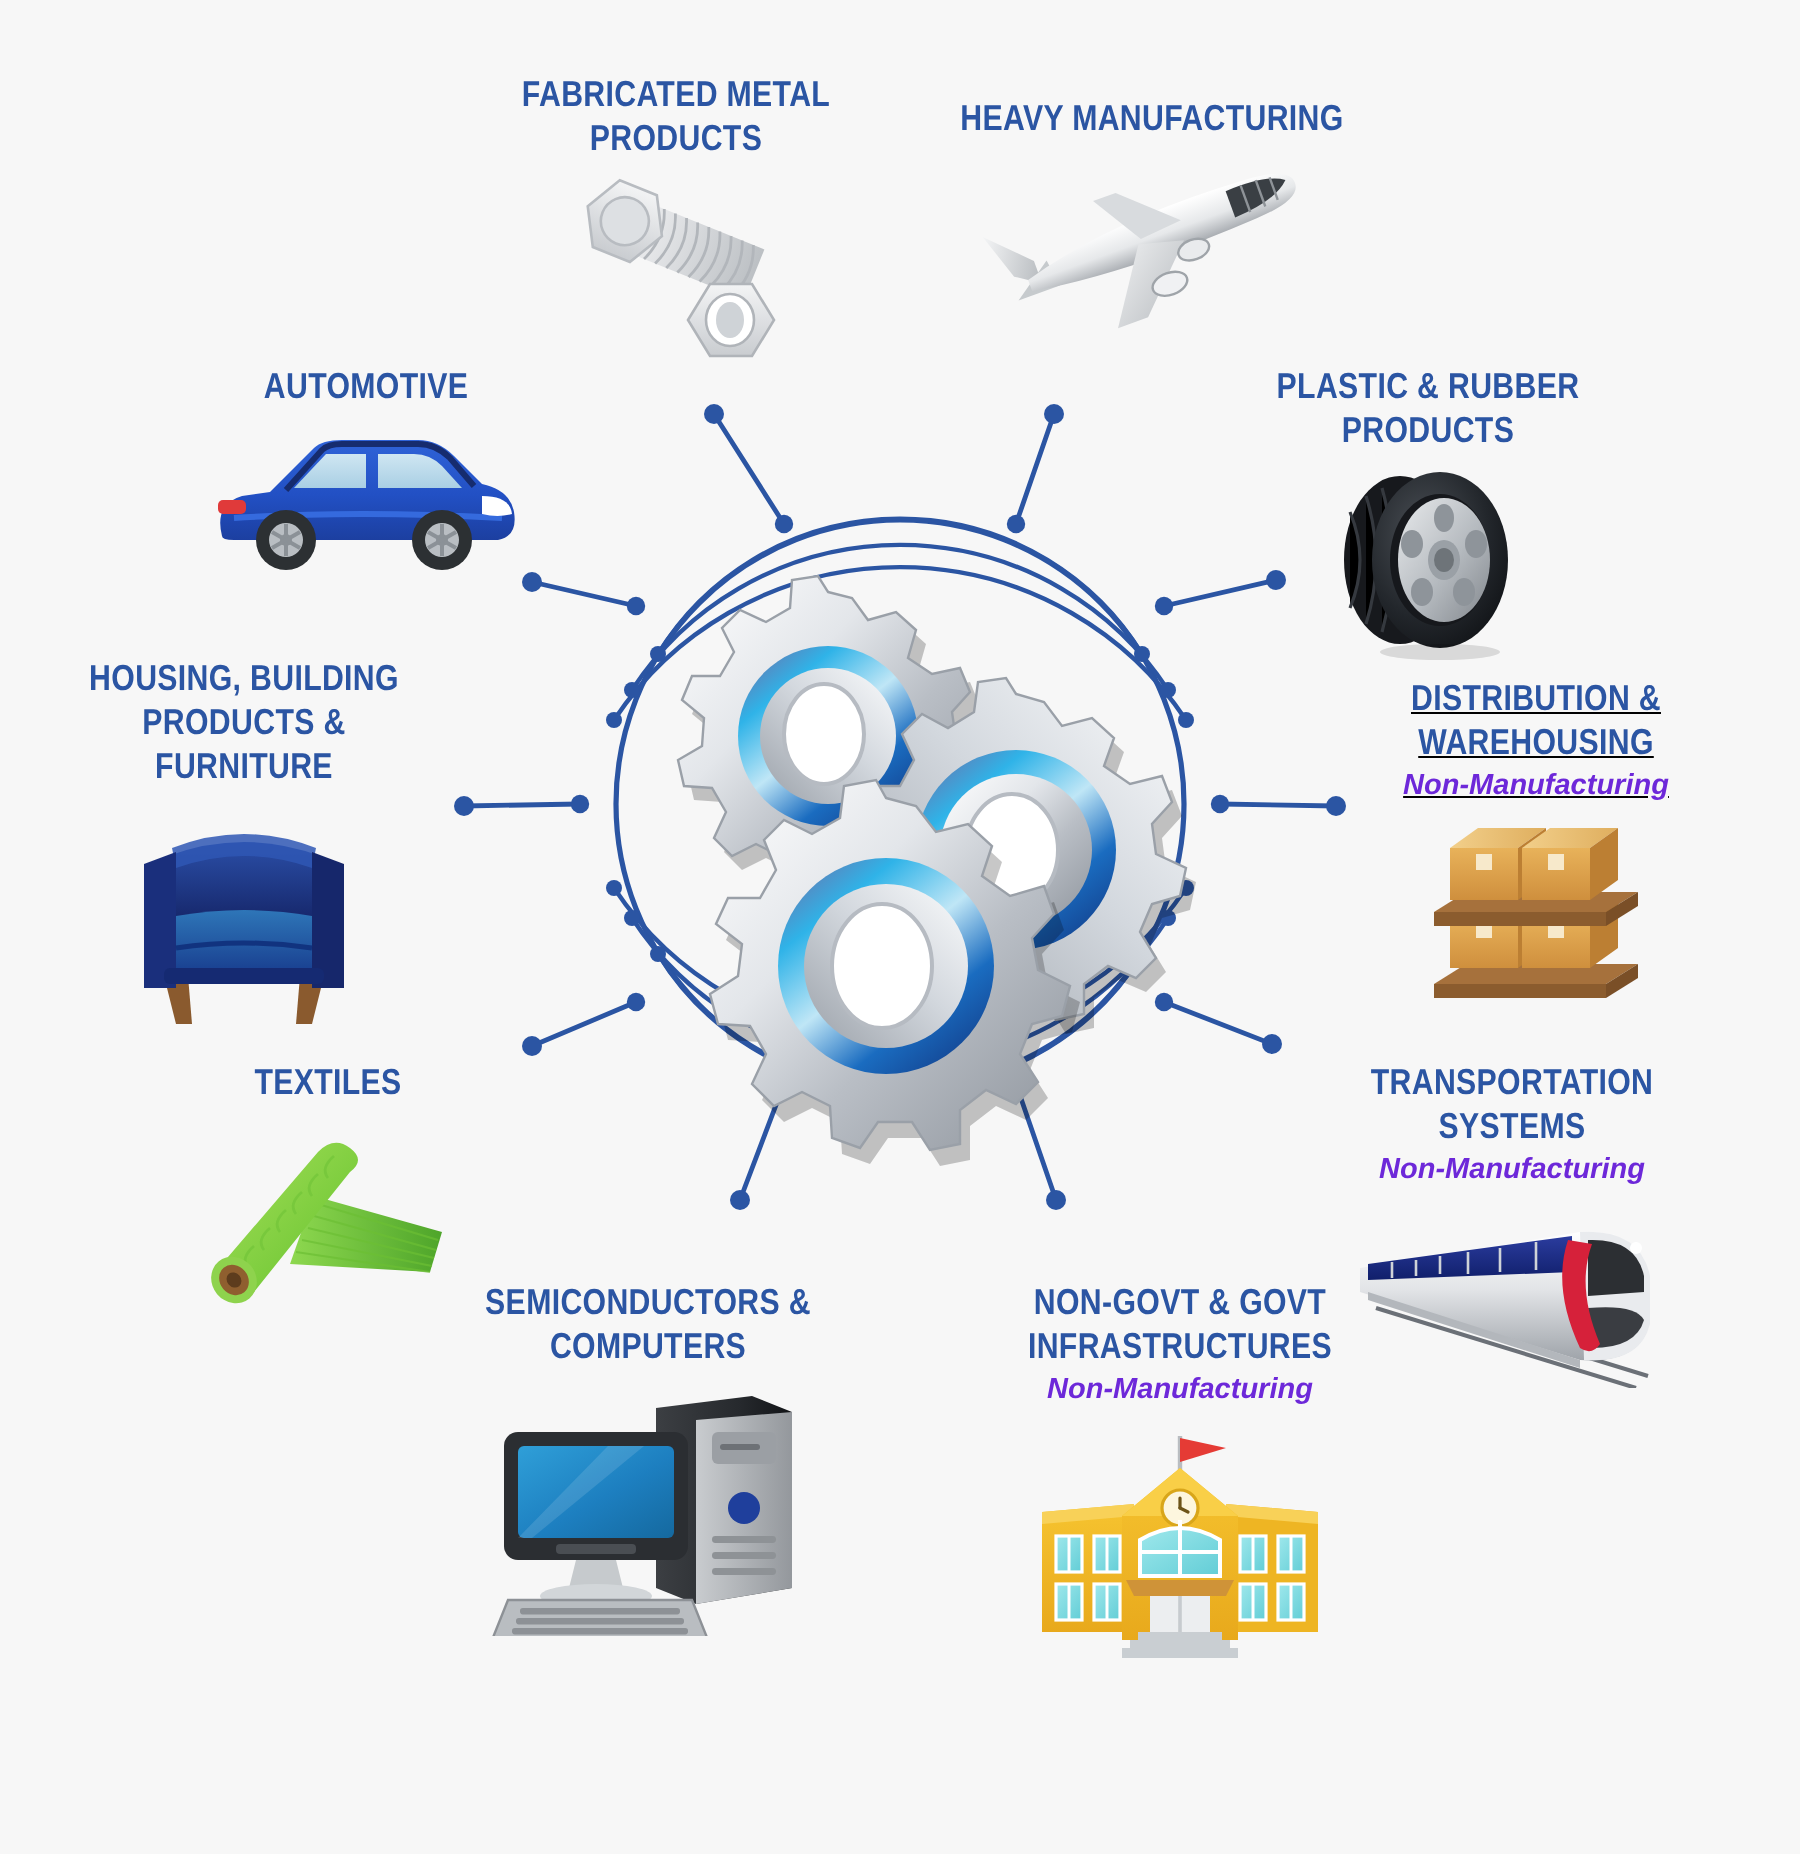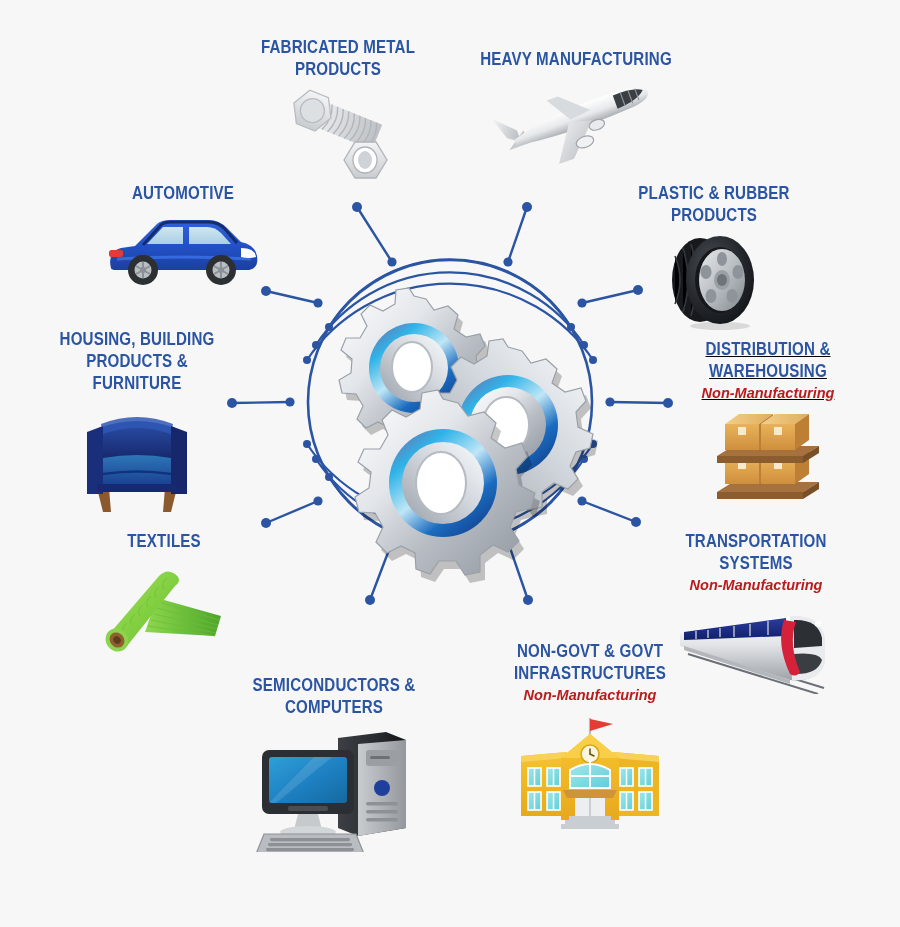--- a/index.html
+++ b/index.html
@@ -20,21 +20,21 @@
     font-weight:700;
     font-size:18px;
     line-height:22px;
     letter-spacing:.2px;
     text-transform:uppercase;
     transform:scaleX(.84);
     white-space:pre-line;
     margin:0;
   }
   .sub{
-    color:#b91c1c;
+    color:#6d28d9;
     font-style:italic;
     font-weight:700;
     font-size:14.5px;
     line-height:18px;
     margin:2px 0 0 0;
   }
   .art{margin:0 auto;position:relative;}
 
   
   #ring{position:absolute;left:0;top:0;}
@@ -356,21 +356,21 @@
           <g stroke="#8b9197" stroke-width="2">
             <line x1="122" y1="50" x2="122" y2="66"></line>
               <line x1="115" y1="54" x2="129" y2="62"></line>
             <line x1="115" y1="62" x2="129" y2="54"></line>
           </g>
         </g>
       </svg>
     </div>
   </div>
 
-  <div class="node" style="left:22px;top:328px;width:230px;">
+  <div class="node" style="left:7px;top:328px;width:230px;">
     <p class="title">HOUSING, BUILDING
 PRODUCTS &amp; FURNITURE</p>
     <div class="art" style="margin-top:12px;">
       <svg width="120" height="110" viewBox="0 0 120 110">
         <defs>
           <linearGradient id="chb" x1="0" y1="0" x2="0" y2="1">
             <stop offset="0%" stop-color="#2b4fa8"></stop>
               <stop offset="100%" stop-color="#16276b"></stop>
           </linearGradient>
           <linearGradient id="chs" x1="0" y1="0" x2="0" y2="1">
@@ -532,21 +532,21 @@
         <path d="M122 52 Q146 50 150 58 Q146 72 124 72 Z" fill="#3a3d42"></path>
         <circle cx="146" cy="22" r="3" fill="#ffffff"></circle>
 
         <path d="M112 18 Q104 42 118 72 Q124 76 128 70 Q116 42 124 20 Z" fill="#d6213a"></path>
 
         <path d="M12 44 L118 78 L118 82 L12 48 Z" fill="#b3b7bc"></path>
       </svg>
     </div>
   </div>
 
-  <div class="node" style="left:234px;top:640px;width:200px;margin-top:34px;">
+  <div class="node" style="left:224px;top:640px;width:200px;">
     <p class="title">SEMICONDUCTORS &amp;
 COMPUTERS</p>
     <div class="art" style="margin-top:14px;">
       <svg width="160" height="120" viewBox="0 0 160 120">
         <defs>
           <linearGradient id="scr" x1="0" y1="0" x2="1" y2="1">
             <stop offset="0%" stop-color="#2f9fd8"></stop>
               <stop offset="55%" stop-color="#1d7fc0"></stop>
             <stop offset="100%" stop-color="#15699f"></stop>
           </linearGradient>

